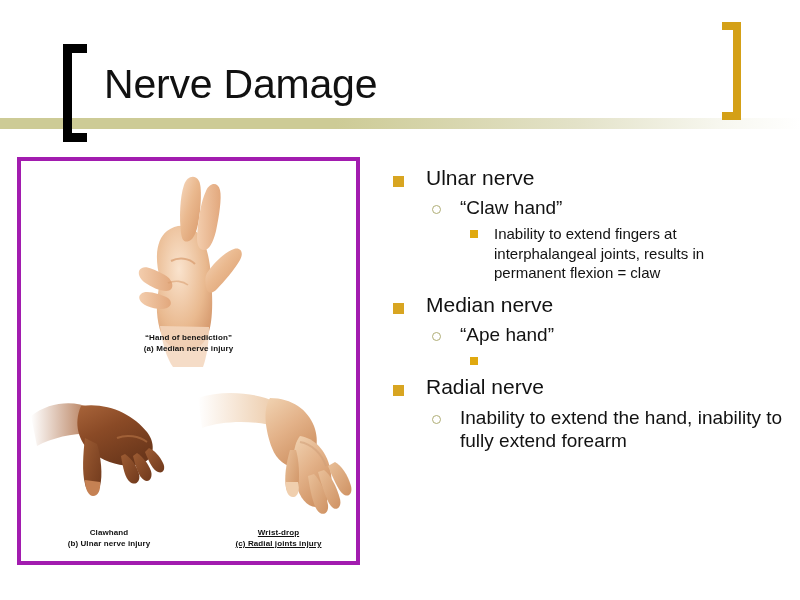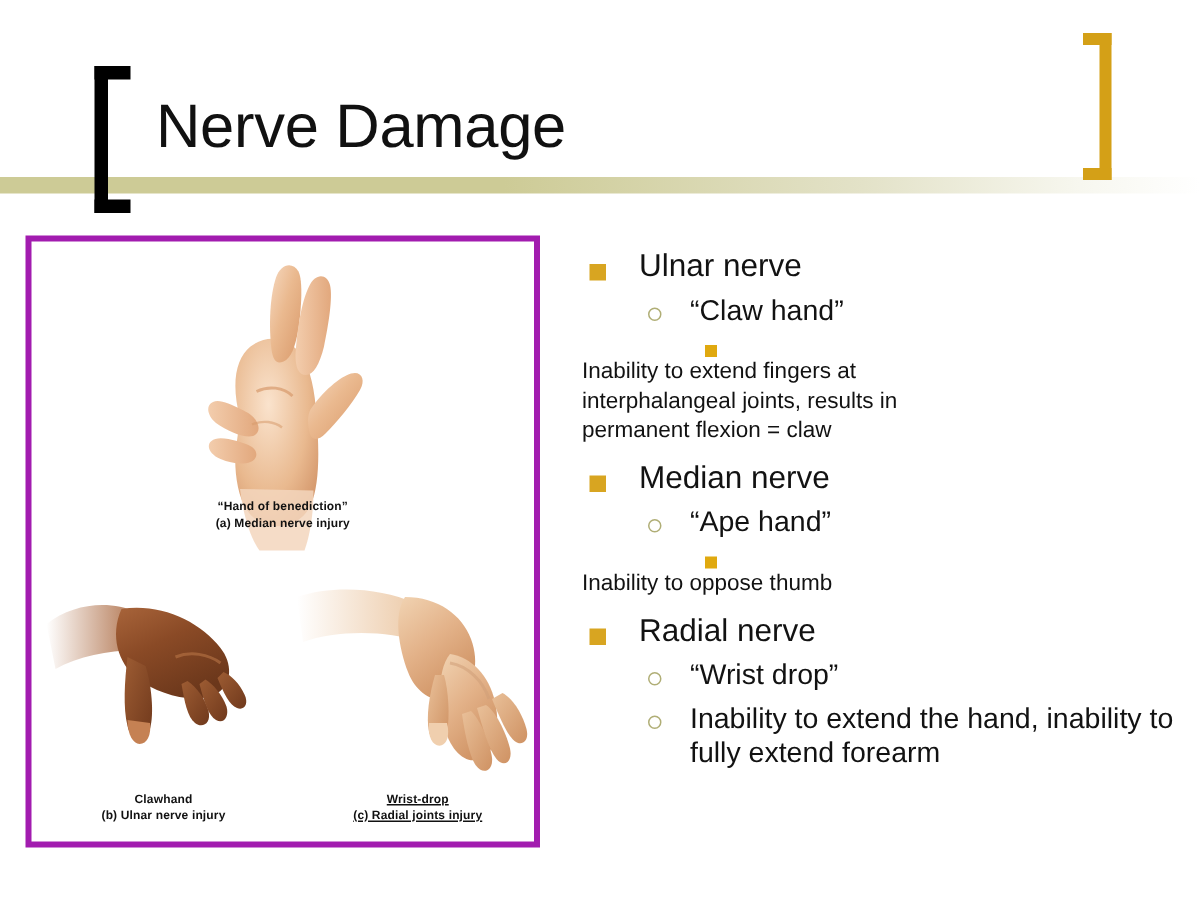--- a/index.html
+++ b/index.html
@@ -167,21 +167,21 @@
     line-height: 1.2;
     color: #121212;
   }
   .txt-l3 {
     font-size: 15px;
     line-height: 1.33;
     color: #121212;
     max-width: 250px;
   }
   .gap-a { margin-top: 6px; }
-  .gap-b { margin-top: 4px; flex-direction: column; }
+  .gap-b { margin-top: 4px; }
   .gap-c { margin-top: 10px; }
   .gap-d { margin-top: 7px; }
 </style>
 </head>
 <body>
 
 <div class="slide">
 
   <div class="title-band"></div>
   <div class="bracket-left"></div>
@@ -336,31 +336,26 @@
     <div class="row gap-c">
       <span class="bullet sq-lg"></span>
       <span class="txt-l1">Median nerve</span>
     </div>
     <div class="row gap-a">
       <span class="bullet circ"></span>
       <span class="txt-l2">“Ape hand”</span>
     </div>
     <div class="row gap-b">
       <span class="bullet sq-sm"></span>
-      <span class="txt-l3">Inability to oppose thumb</span>
     </div>
 
     <div class="row gap-c">
       <span class="bullet sq-lg"></span>
       <span class="txt-l1">Radial nerve</span>
     </div>
-    <div class="row gap-a">
-      <span class="bullet circ"></span>
-      <span class="txt-l2">“Wrist drop”</span>
-    </div>
     <div class="row gap-d">
       <span class="bullet circ"></span>
       <span class="txt-l2">Inability to extend the hand, inability to fully extend forearm</span>
     </div>
 
   </div>
 
 </div>
 
 </body></html>

